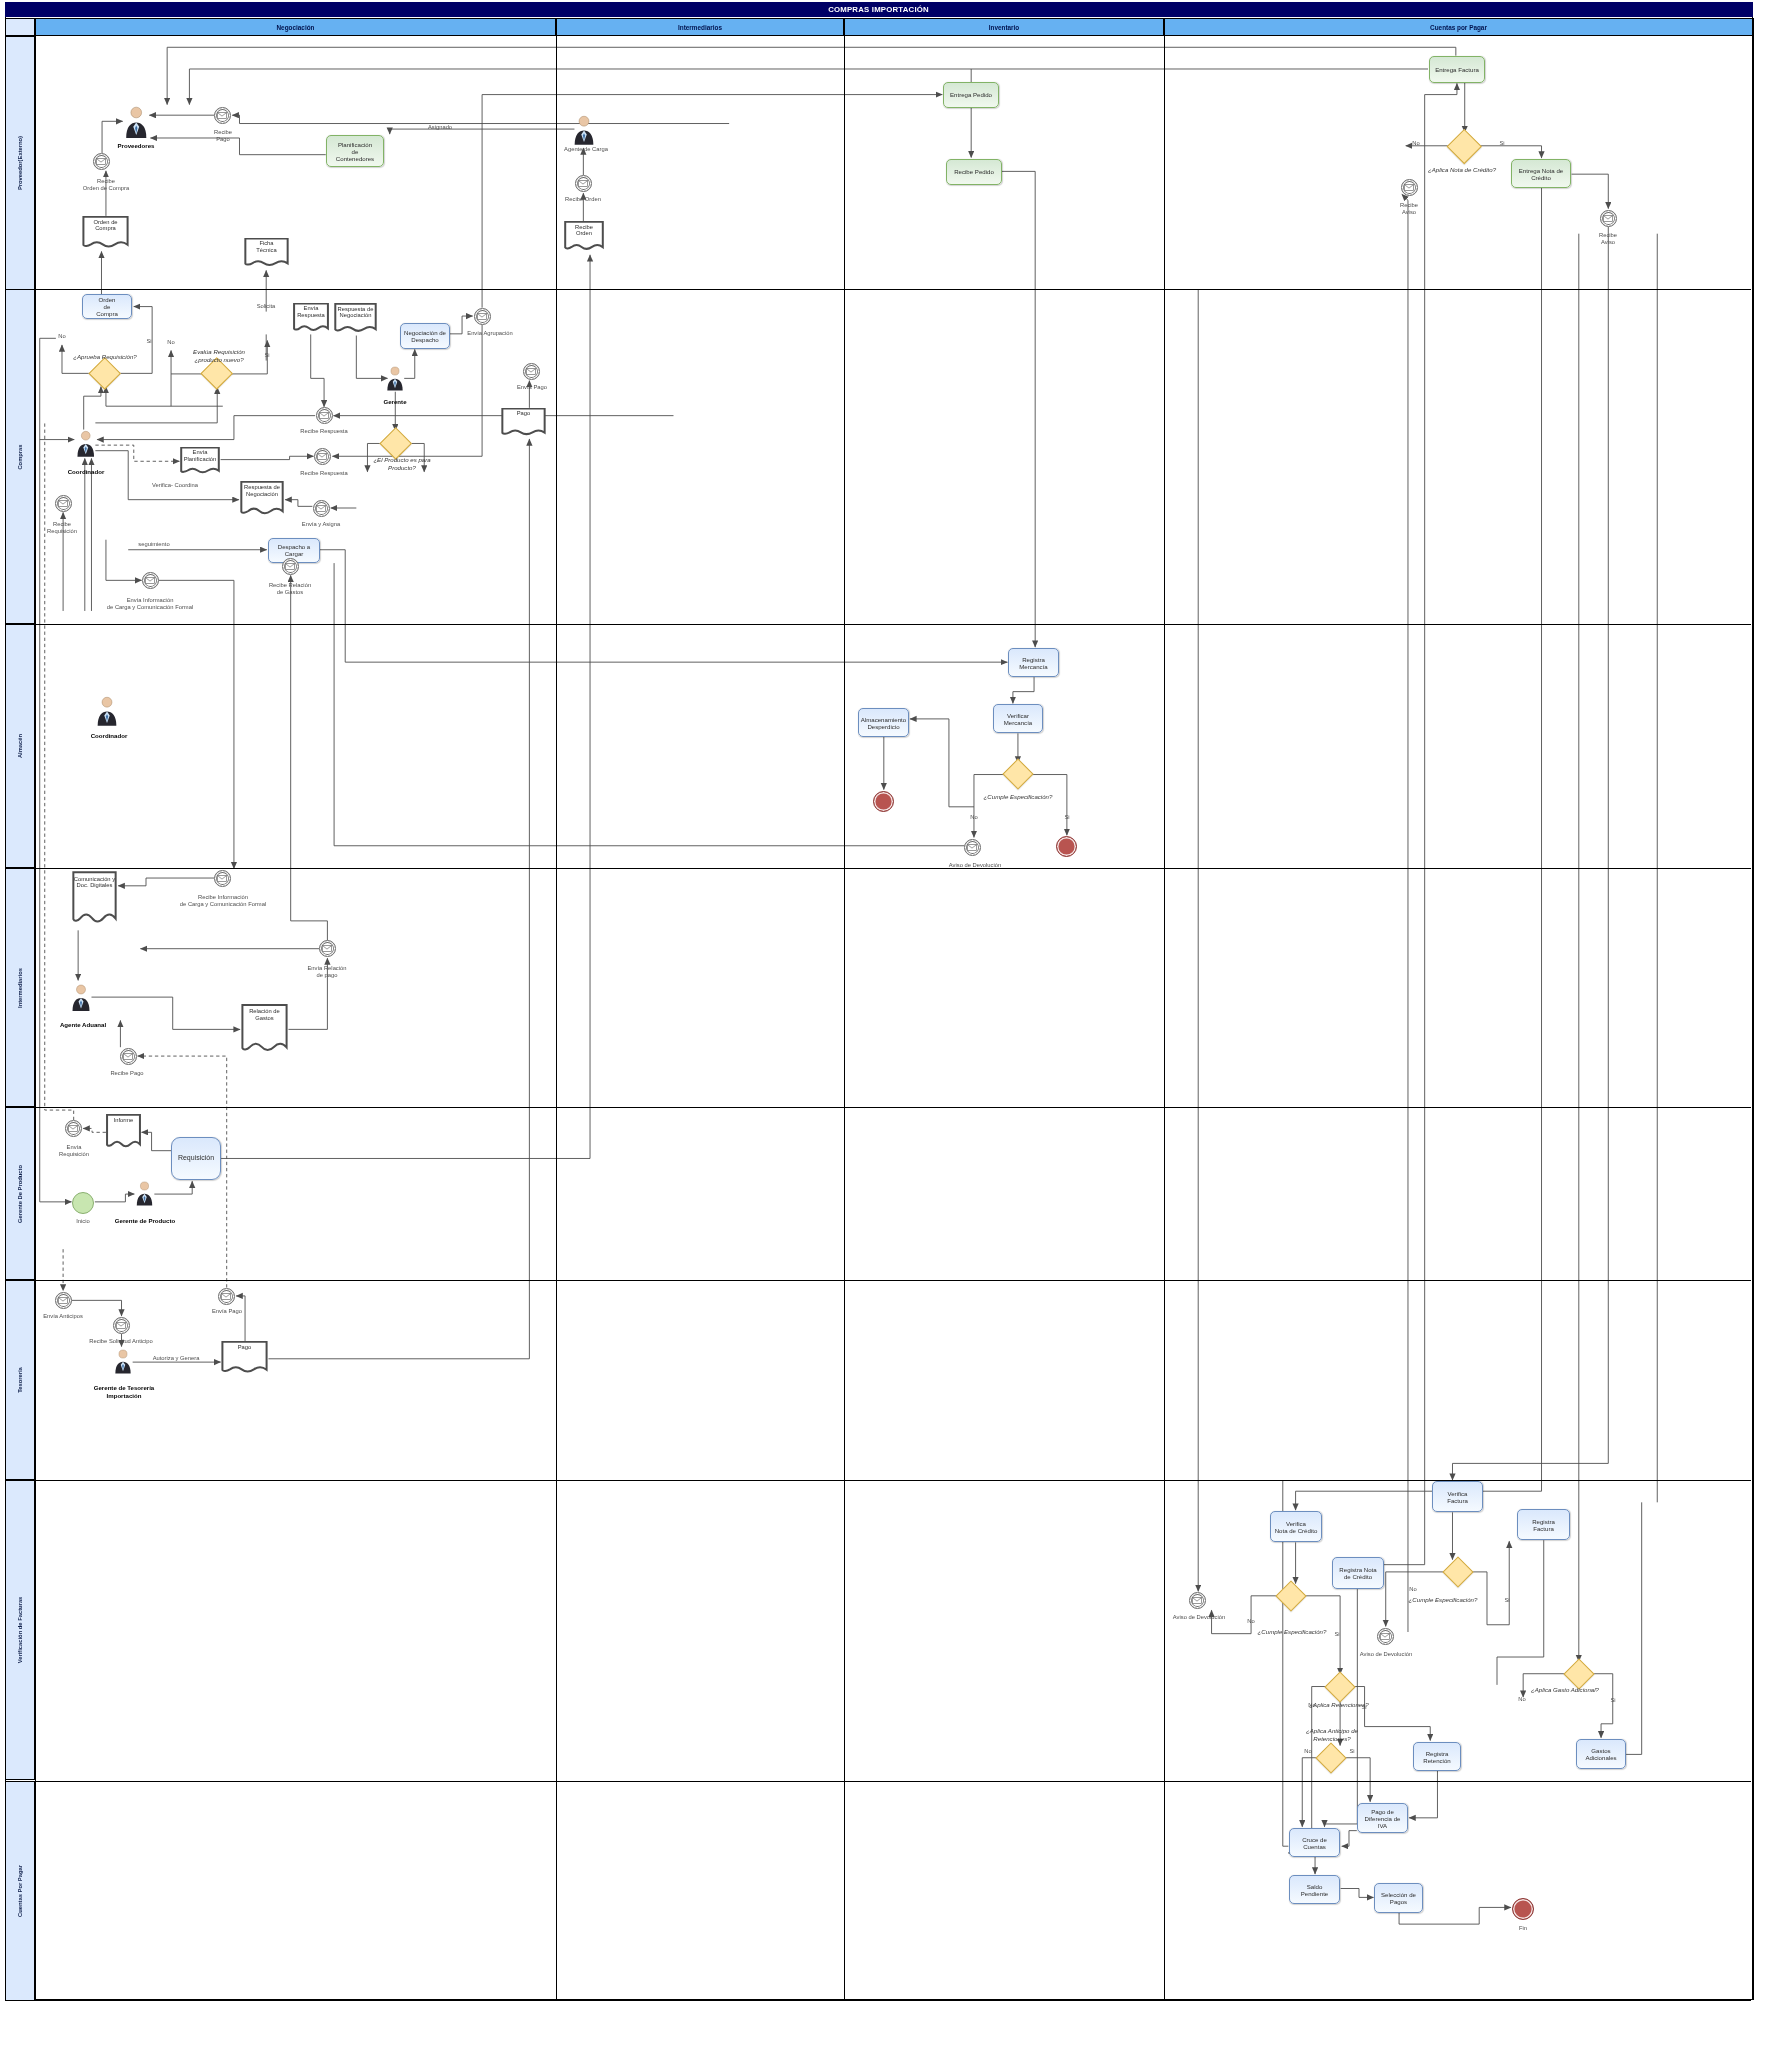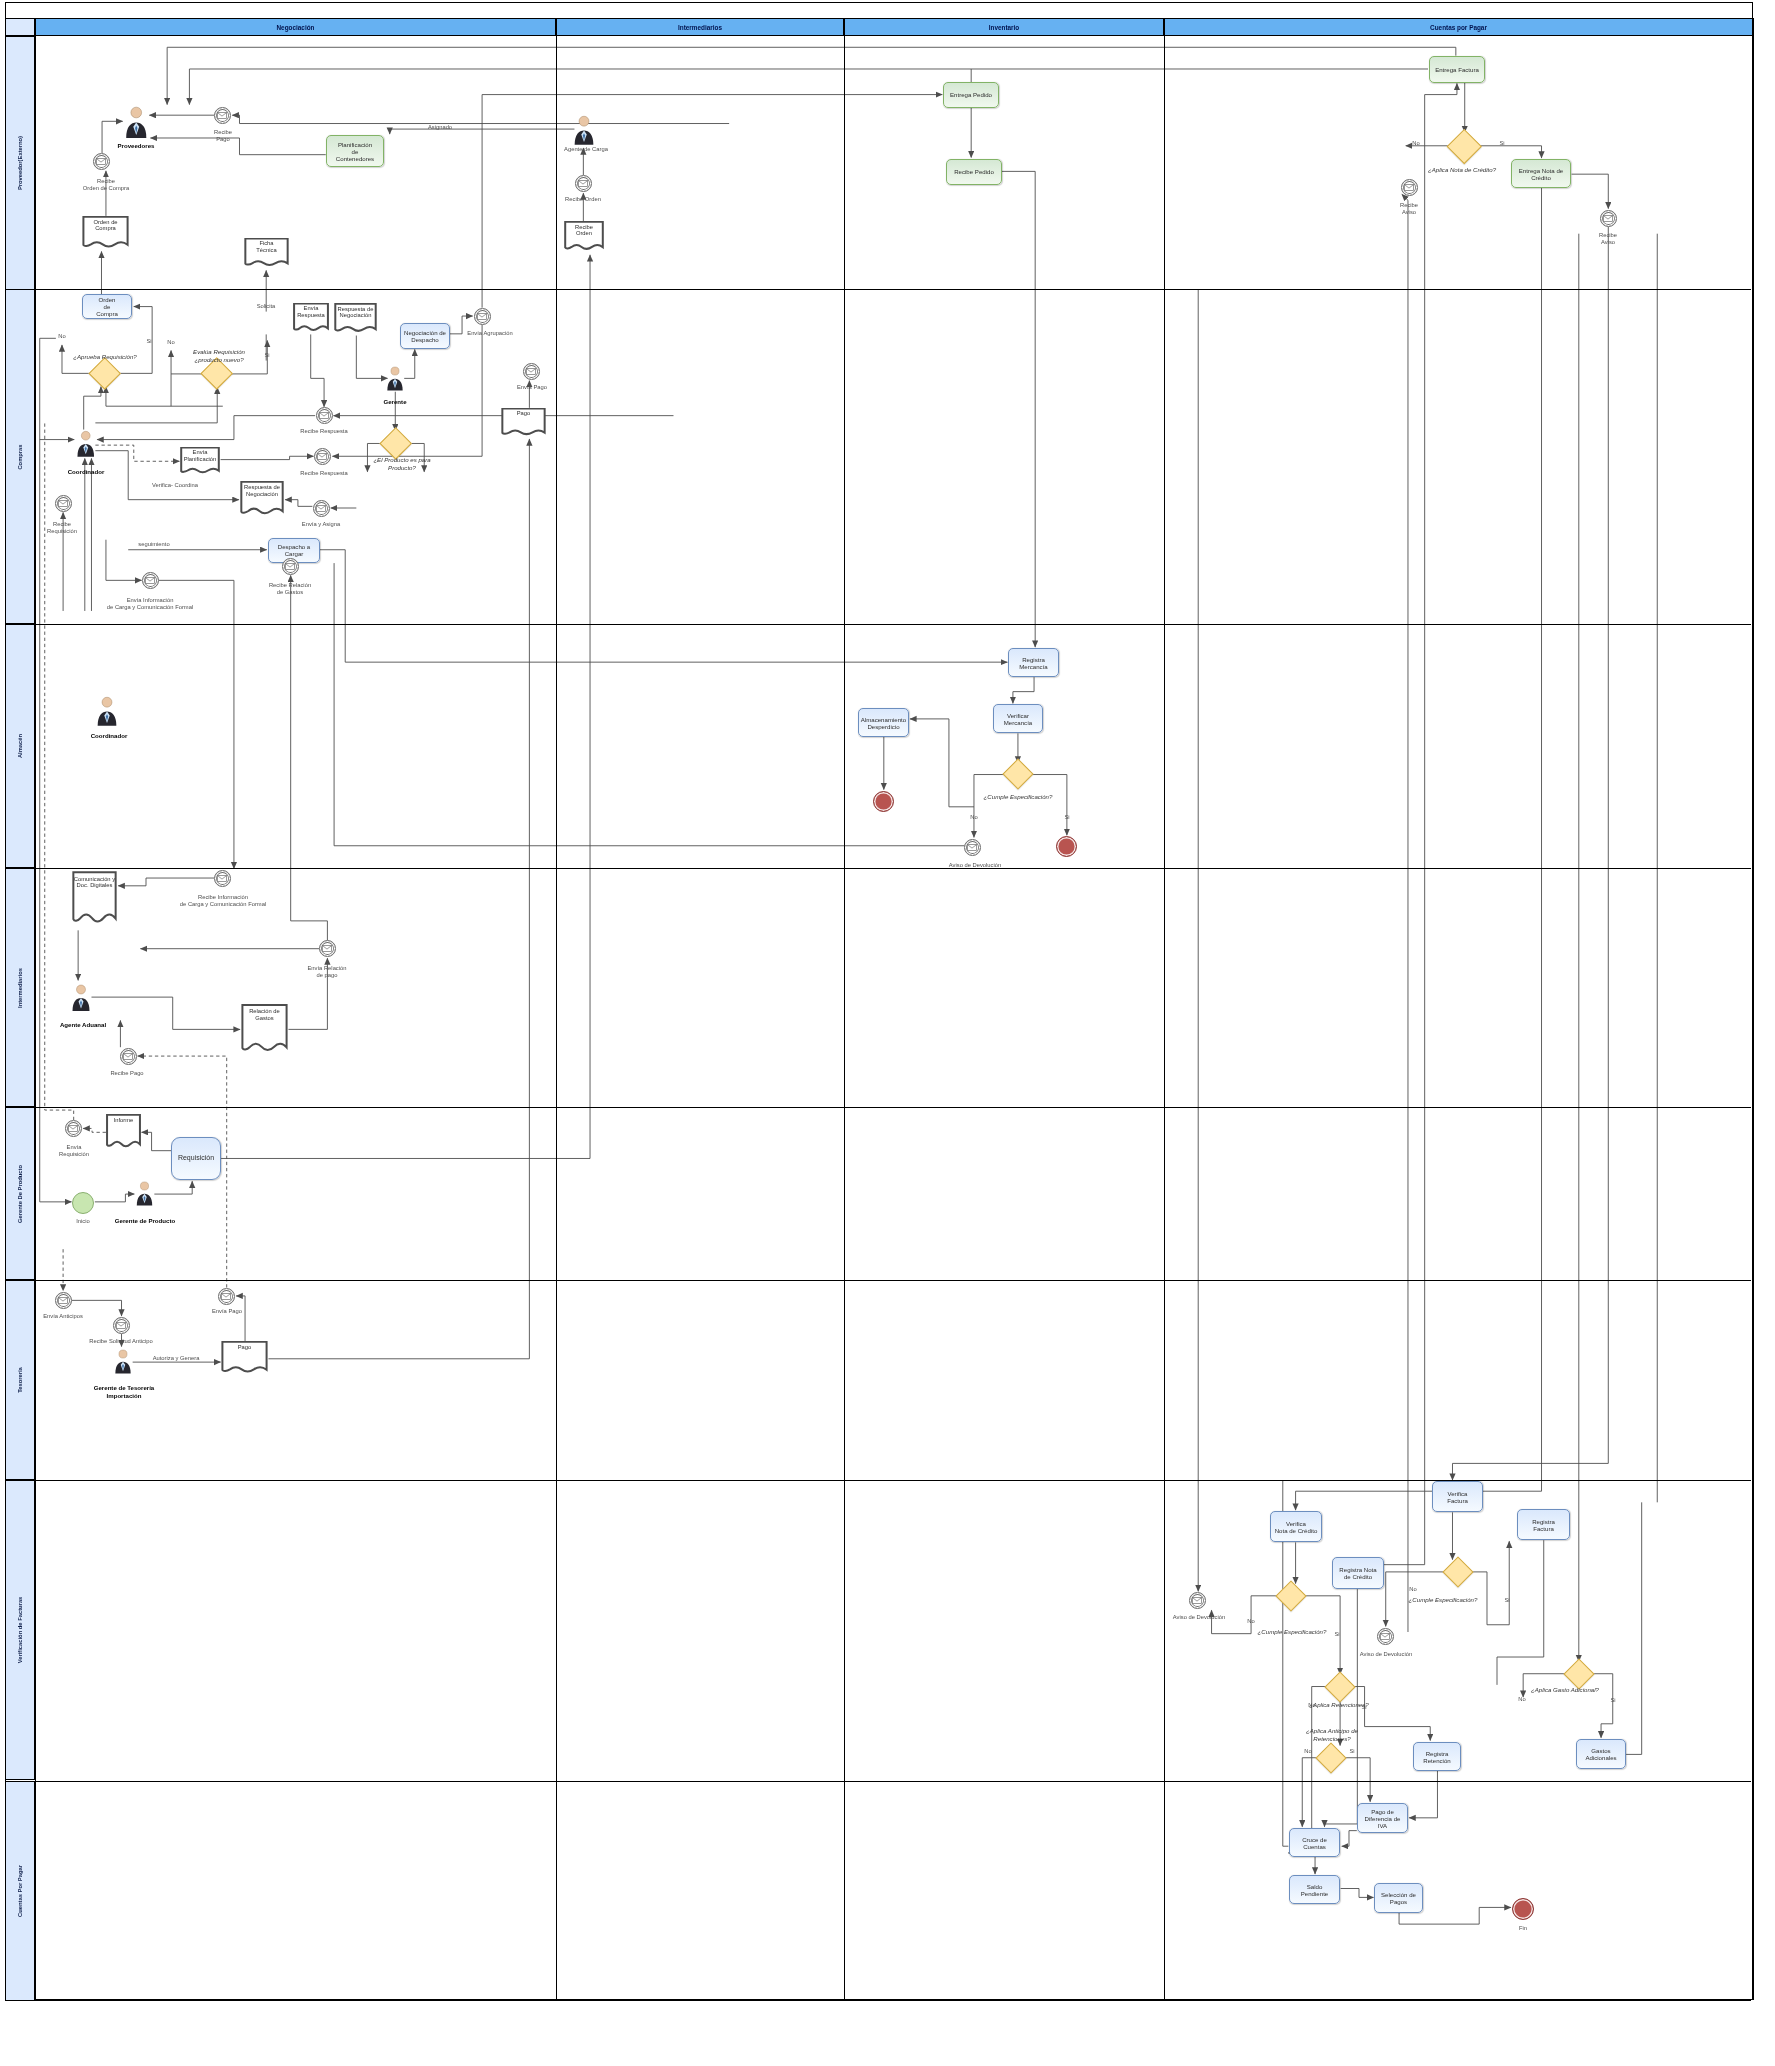--- a/index.html
+++ b/index.html
@@ -40,20 +40,21 @@
   .lbl.italic{color:#333;font-style:italic;font-size:6.1px;}
   #wires{position:absolute;left:0;top:0;}
   #wires polyline{fill:none;stroke:#4d4d4d;stroke-width:1.6px;}
   #wires polyline.dashed{stroke-dasharray:6 5;}
 </style>
 </head>
 <body>
 
 <div id="canvas">
   <div id="frame" style="left: 4.5px; top: 2.2px; width: 1748px; height: 1998px;"></div>
+  <div id="titlebar" style="left: 4.5px; top: 2.2px; width: 1748px; height: 14.5px; background: rgb(0, 0, 102); color: rgb(255, 255, 255);">COMPRAS IMPORTACIÓN</div>
   <svg id="wires" width="1776" height="2066" viewBox="0 0 3191 3713">
       <defs>
         <marker id="arr" markerWidth="10" markerHeight="10" refX="7.5" refY="3.5" orient="auto">
           <path d="M0 0 L8 3.5 L0 7 Z" fill="#4d4d4d"></path>
         </marker>
       </defs>
       <polyline points="2616,100 2616,85 300,85 300,188" marker-end="url(#arr)"></polyline>
       <polyline points="2566,124 340,124 340,188" marker-end="url(#arr)"></polyline>
       <polyline points="1745,148 1745,124"></polyline>
       <polyline points="866,553 866,170 1693,170" marker-end="url(#arr)"></polyline>

